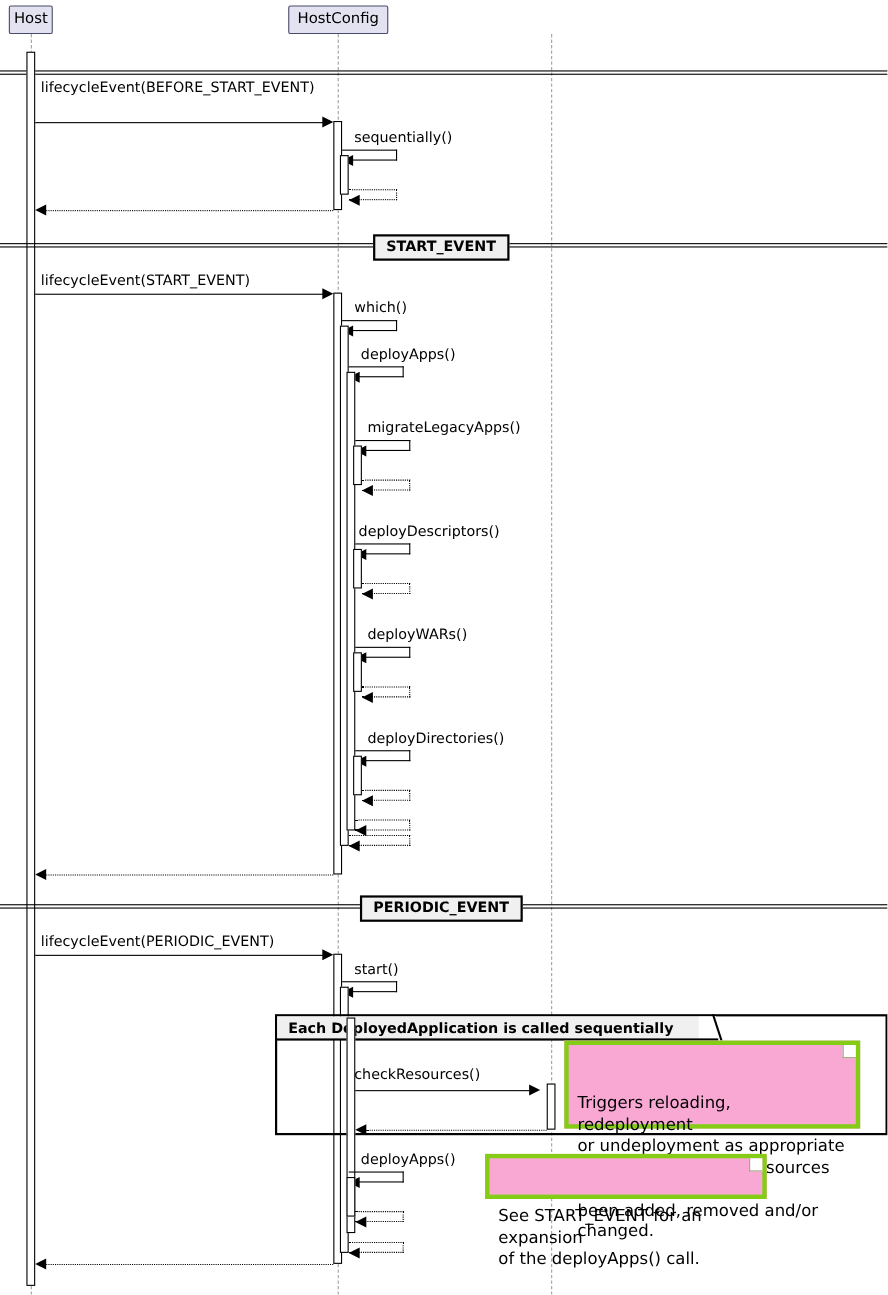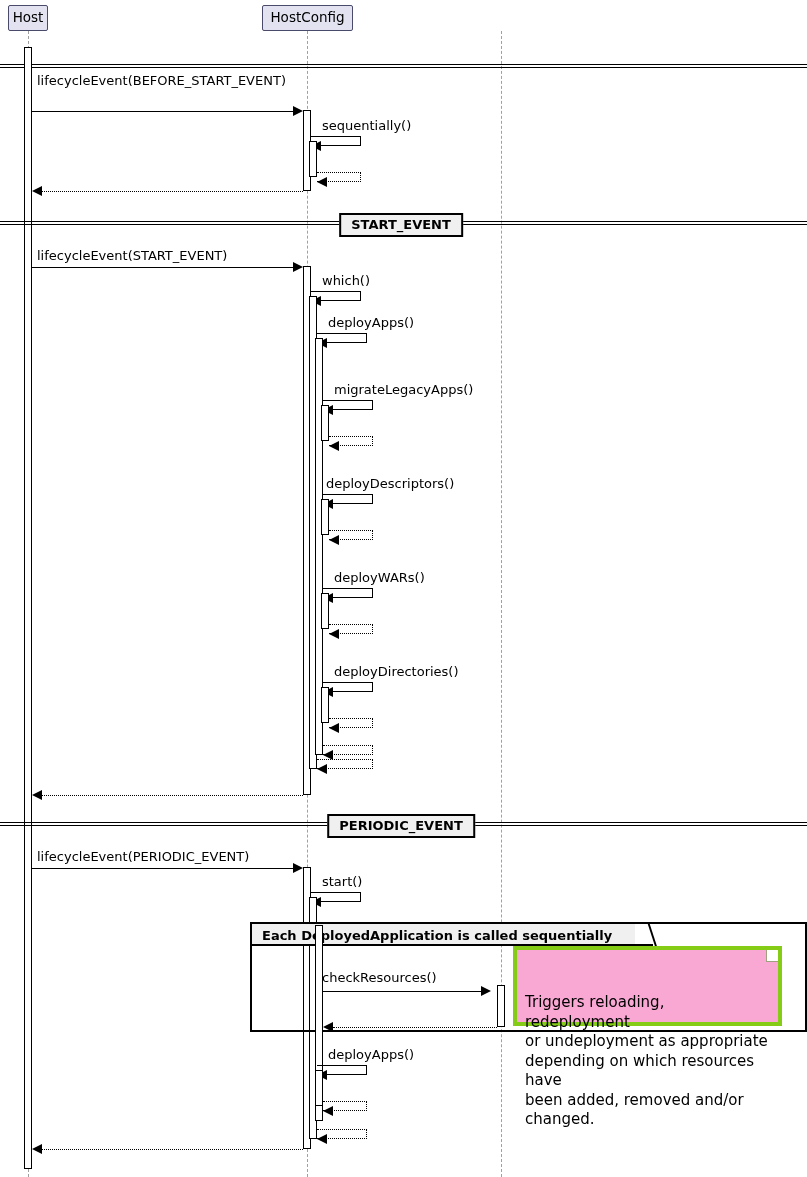--- a/index.html
+++ b/index.html
@@ -280,20 +280,25 @@
 been added, removed and/or changed.</span>
   </div>
 
   <div class="msg-label" style="left:328px;top:1048px;">deployApps()</div>
   <div class="selfcall" style="left:317px;top:1065px;width:50px;height:10px;"></div>
   <div class="arrow-left" style="left:317px;top:1070px;"></div>
   <div class="activation" style="left:315px;top:1070px;height:36px;"></div>
   <div class="selfcall ret" style="left:323px;top:1101px;width:44px;height:10px;"></div>
   <div class="arrow-left" style="left:323px;top:1106px;"></div>
 
+  <div class="note" style="left:441px;top:1049px;width:256px;height:41px;">
+    <span class="fold"></span>
+    <span>See START_EVENT for an expansion
+of the deployApps() call.</span>
+  </div>
 
   <div class="selfcall ret" style="left:317px;top:1129px;width:50px;height:10px;"></div>
   <div class="arrow-left" style="left:317px;top:1134px;"></div>
 
   <div class="msg-line dashed" style="left:42px;top:1149px;width:261px;"></div>
   <div class="arrow-left" style="left:32px;top:1144px;"></div>
 
 </div>
 
 </body></html>

